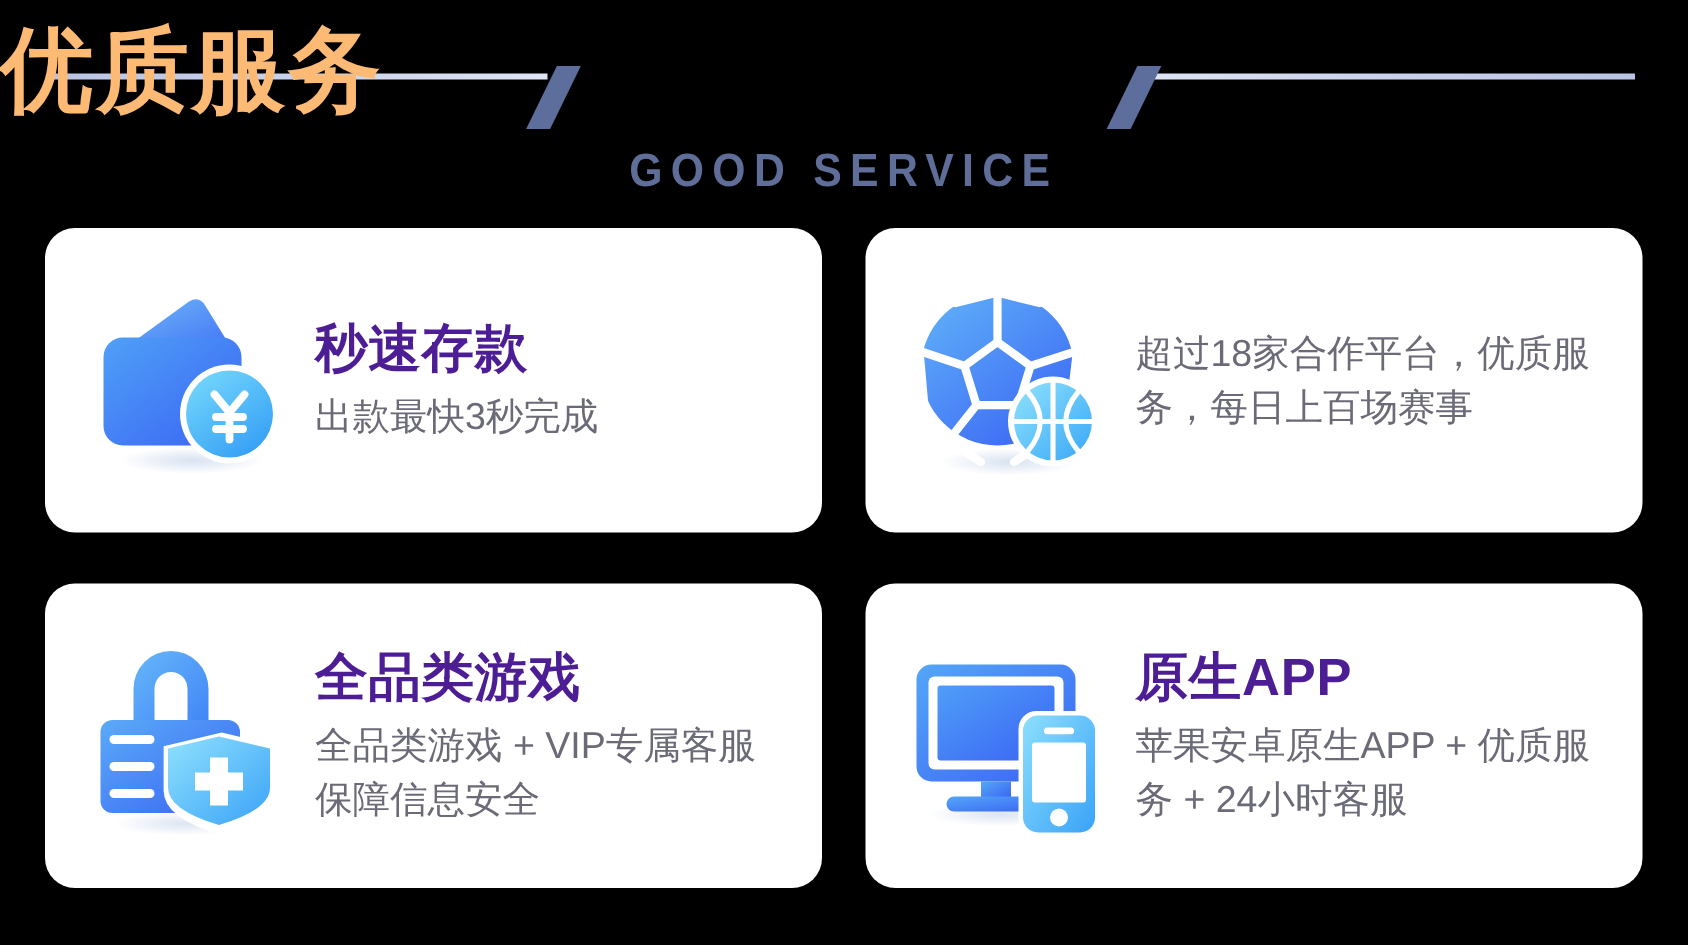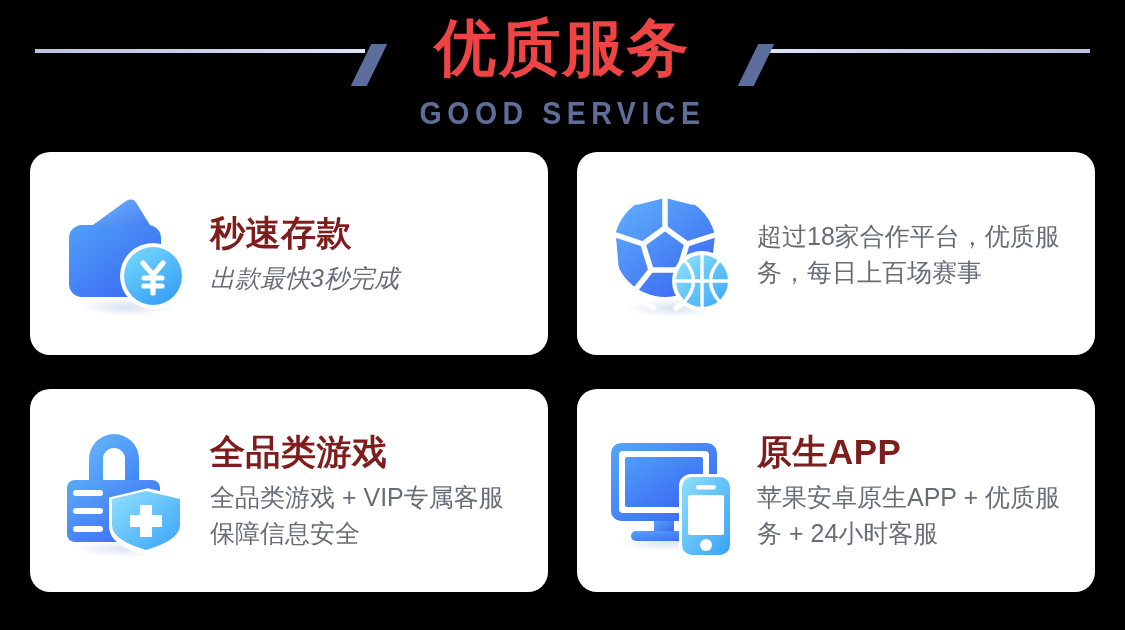--- a/index.html
+++ b/index.html
@@ -48,25 +48,25 @@
     background: #5d6e9c;
   }
   .tick.left  { left: 361px;  transform: skewX(-26deg); }
   .tick.right { right: 361px; transform: skewX(-26deg); }
 
   .title-cn {
     position: absolute;
     left: 0;
     top: 12px;
     width: 1125px;
-    text-align: center;
+    text-align: left;
     font-size: 62px;
     line-height: 72px;
     font-weight: 700;
-    color: #ef4444;
+    color: #fdba74;
     letter-spacing: 2px;
     font-family: "Liberation Sans", "DejaVu Sans", sans-serif;
   }
 
   .title-en {
     position: absolute;
     left: 0;
     top: 96px;
     width: 1125px;
     text-align: center;
@@ -116,34 +116,34 @@
     flex: 1 1 auto;
     min-width: 0;
     padding-left: 14px;
     padding-right: 4px;
   }
 
   .card-title {
     font-size: 35px;
     line-height: 44px;
     font-weight: 700;
-    color: #7f1d1d;
+    color: #4c1d95;
     letter-spacing: 0.5px;
     margin-bottom: 5px;
     white-space: nowrap;
   }
 
   .card-sub {
     font-size: 25px;
     line-height: 36px;
     font-weight: 400;
     color: #6b6b78;
     letter-spacing: 0px;
   }
-  .card-sub.narrow { white-space: nowrap; font-style: italic; }
+  .card-sub.narrow { white-space: nowrap; }
 </style>
 </head>
 <body>
 
 <div id="stage">
 
   <div class="header">
     <div class="rule left"></div>
     <div class="tick left"></div>
     <div class="rule right"></div>

